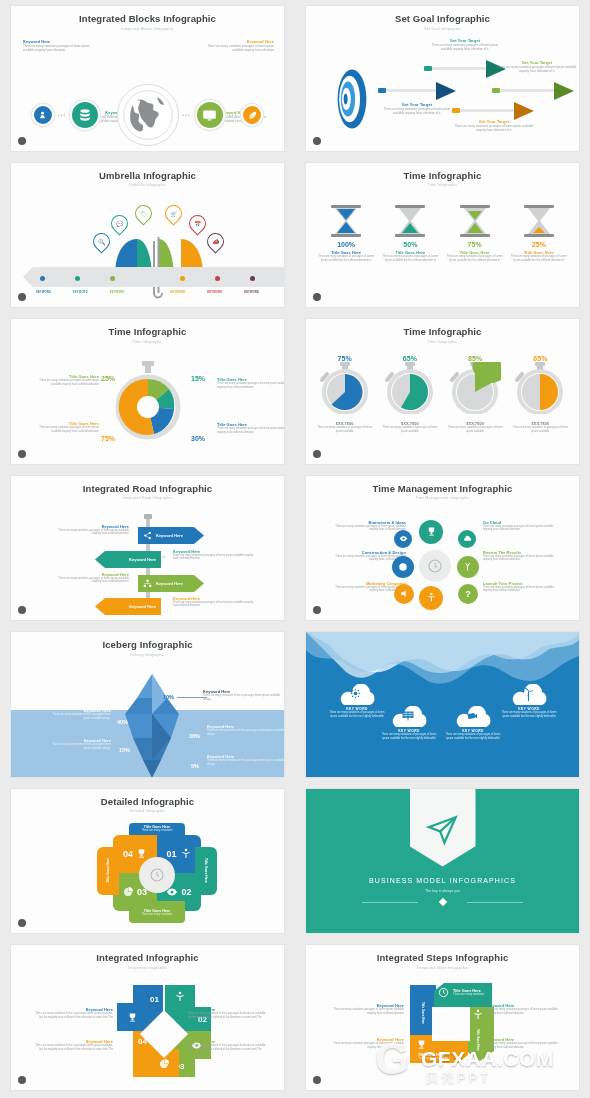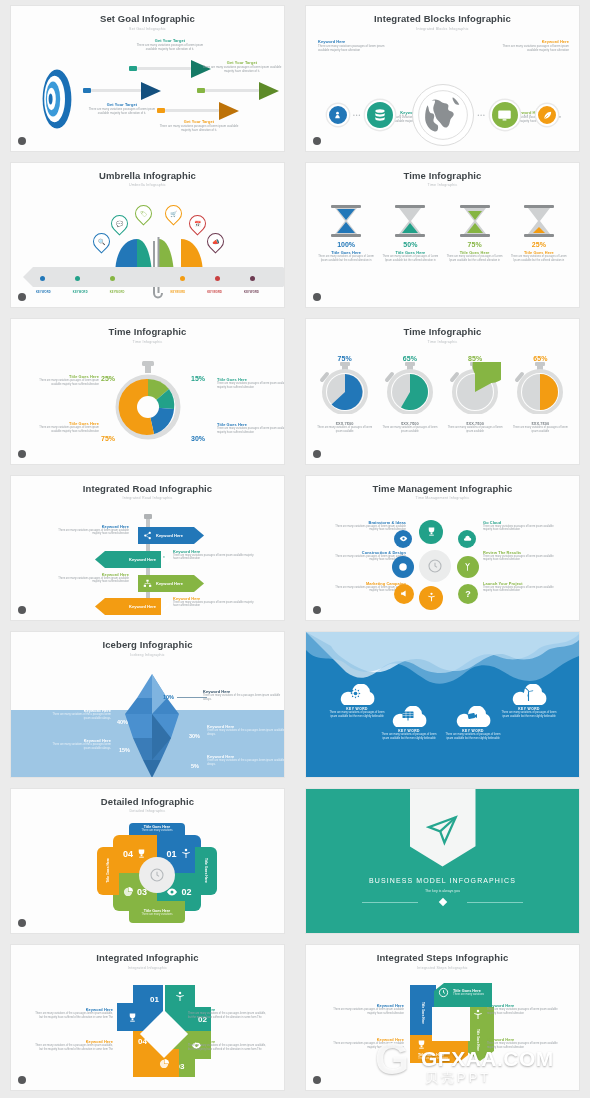--- a/index.html
+++ b/index.html
@@ -94,20 +94,85 @@
   .wm-cn { position:absolute; left:50px; top:34px; font-size:13px; color:rgba(255,255,255,.9); letter-spacing:3px;
            text-shadow:0 1px 2px rgba(0,0,0,.25);}
 </style>
 </head>
 <body>
 
 <div class="grid">
 
   <div class="cell">
     <div class="slide">
+      <div class="title">Integrated Blocks Infographic</div>
+      <div class="subtitle">Integrated Blocks Infographic</div>
+
+      <div class="s1-cap" style="left:12px;top:33px;">
+        <div class="kw" style="color:#2277b8;">Keyword Here</div>
+        <div class="body-txt">There are many variations passages of lorem ipsum available  majority have alteration</div>
+      </div>
+      <div class="s1-cap" style="right:10px;top:33px;text-align:right;">
+        <div class="kw" style="color:#f39c12;">Keyword Here</div>
+        <div class="body-txt">There are many variations passages of lorem ipsum available  majority have alteration</div>
+      </div>
+      <div class="s1-cap" style="left:72px;top:104px;text-align:center;">
+        <div class="kw" style="color:#22a189;">Keyword Here</div>
+        <div class="body-txt">There are many variations passages of lorem ipsum available  majority have alteration</div>
+      </div>
+      <div class="s1-cap" style="left:186px;top:104px;text-align:center;">
+        <div class="kw" style="color:#86b543;">Keyword Here</div>
+        <div class="body-txt">There are many variations passages of lorem ipsum available  majority have alteration</div>
+      </div>
+
+      <div class="s1-row">
+        <div class="circ ring" style="width:22px;height:22px;background:#2277b8;">
+          <svg width="11" height="11" viewBox="0 0 24 24" fill="#fff">
+              <circle cx="12" cy="7" r="3"></circle>
+              <path d="M12 11c-3 0-5 5-5 7h10c0-2-2-7-5-7z"></path>
+            </svg>
+        </div>
+        <span class="dots">•••</span>
+        <div class="circ ring" style="width:30px;height:30px;background:#22a189;">
+          <svg width="14" height="14" viewBox="0 0 24 24" fill="#fff">
+              <ellipse cx="12" cy="5" rx="8" ry="3"></ellipse>
+              <path d="M4 8c0 1.7 3.6 3 8 3s8-1.3 8-3v4c0 1.7-3.6 3-8 3s-8-1.3-8-3z"></path>
+              <path d="M4 15c0 1.7 3.6 3 8 3s8-1.3 8-3v4c0 1.7-3.6 3-8 3s-8-1.3-8-3z"></path>
+            </svg>
+        </div>
+        <span class="dots">•••</span>
+        <div class="globe">
+          <svg width="52" height="52" viewBox="0 0 64 64">
+            <circle cx="32" cy="32" r="30" fill="none" stroke="#d8d8d8" stroke-width="1"></circle>
+            <path d="M18 14c4-2 9-1 12 2 2 2 6 1 8 3s-1 5 1 7 5 1 6 4-3 5-4 8-1 7-4 9-6-2-8-5-5-4-6-8-3-6-3-10 3-8 2-10z" fill="#8b8f92"></path>
+            <path d="M13 20c2 3 1 7 3 9s4 0 5 3-2 6 0 9 5 2 5 6-2 6-5 5c-6-2-11-9-11-17 0-6 1-11 3-15z" fill="#8b8f92"></path>
+            <path d="M44 10c3 2 6 5 8 9-2 1-5 0-6-2s-3-5-2-7z" fill="#8b8f92"></path>
+          </svg>
+        </div>
+        <span class="dots">•••</span>
+        <div class="circ ring" style="width:30px;height:30px;background:#86b543;">
+          <svg width="15" height="15" viewBox="0 0 24 24" fill="#fff">
+              <rect x="2" y="4" width="20" height="13" rx="1.5"></rect>
+              <rect x="9" y="18" width="6" height="2"></rect>
+            </svg>
+        </div>
+        <span class="dots">•••</span>
+        <div class="circ ring" style="width:22px;height:22px;background:#f39c12;">
+          <svg width="11" height="11" viewBox="0 0 24 24" fill="#fff">
+              <path d="M5 19C5 10 12 4 20 4c0 9-6 15-15 15z"></path>
+              <path d="M5 19L13 11" stroke="#f39c12" stroke-width="1.4"></path>
+            </svg>
+        </div>
+      </div>
+      <div class="badge"></div>
+    </div>
+  </div>
+
+  <div class="cell">
+    <div class="slide">
       <div class="title">Set Goal Infographic</div>
       <div class="subtitle">Set Goal Infographic</div>
 
       <svg class="target" viewBox="0 0 40 76">
         <ellipse cx="20" cy="38" rx="18" ry="37" fill="#1a6fb5"></ellipse>
         <ellipse cx="17" cy="38" rx="13" ry="29" fill="#fff"></ellipse>
         <ellipse cx="15" cy="38" rx="9" ry="22" fill="#3b9ad9"></ellipse>
         <ellipse cx="13" cy="38" rx="5.5" ry="14" fill="#fff"></ellipse>
         <ellipse cx="12" cy="38" rx="2.5" ry="7" fill="#1a6fb5"></ellipse>
       </svg>
@@ -143,85 +208,20 @@
       </div>
 
       <div class="arrow" style="left:146px;top:100px;width:82px;">
         <div class="nock" style="background:#f39c12;"></div>
           <div class="shaft"></div>
         <div class="fletch" style="border-left:20px solid #bd7208;"></div>
       </div>
       <div style="position:absolute;left:146px;top:113px;width:84px;text-align:center;">
         <div class="kw" style="color:#f39c12;">Get Your Target</div>
         <div class="body-txt">There are many variations passages of lorem ipsum available  majority have alteration of it.</div>
-      </div>
-      <div class="badge"></div>
-    </div>
-  </div>
-
-  <div class="cell">
-    <div class="slide">
-      <div class="title">Integrated Blocks Infographic</div>
-      <div class="subtitle">Integrated Blocks Infographic</div>
-
-      <div class="s1-cap" style="left:12px;top:33px;">
-        <div class="kw" style="color:#2277b8;">Keyword Here</div>
-        <div class="body-txt">There are many variations passages of lorem ipsum available  majority have alteration</div>
-      </div>
-      <div class="s1-cap" style="right:10px;top:33px;text-align:right;">
-        <div class="kw" style="color:#f39c12;">Keyword Here</div>
-        <div class="body-txt">There are many variations passages of lorem ipsum available  majority have alteration</div>
-      </div>
-      <div class="s1-cap" style="left:72px;top:104px;text-align:center;">
-        <div class="kw" style="color:#22a189;">Keyword Here</div>
-        <div class="body-txt">There are many variations passages of lorem ipsum available  majority have alteration</div>
-      </div>
-      <div class="s1-cap" style="left:186px;top:104px;text-align:center;">
-        <div class="kw" style="color:#86b543;">Keyword Here</div>
-        <div class="body-txt">There are many variations passages of lorem ipsum available  majority have alteration</div>
-      </div>
-
-      <div class="s1-row">
-        <div class="circ ring" style="width:22px;height:22px;background:#2277b8;">
-          <svg width="11" height="11" viewBox="0 0 24 24" fill="#fff">
-              <circle cx="12" cy="7" r="3"></circle>
-              <path d="M12 11c-3 0-5 5-5 7h10c0-2-2-7-5-7z"></path>
-            </svg>
-        </div>
-        <span class="dots">•••</span>
-        <div class="circ ring" style="width:30px;height:30px;background:#22a189;">
-          <svg width="14" height="14" viewBox="0 0 24 24" fill="#fff">
-              <ellipse cx="12" cy="5" rx="8" ry="3"></ellipse>
-              <path d="M4 8c0 1.7 3.6 3 8 3s8-1.3 8-3v4c0 1.7-3.6 3-8 3s-8-1.3-8-3z"></path>
-              <path d="M4 15c0 1.7 3.6 3 8 3s8-1.3 8-3v4c0 1.7-3.6 3-8 3s-8-1.3-8-3z"></path>
-            </svg>
-        </div>
-        <span class="dots">•••</span>
-        <div class="globe">
-          <svg width="52" height="52" viewBox="0 0 64 64">
-            <circle cx="32" cy="32" r="30" fill="none" stroke="#d8d8d8" stroke-width="1"></circle>
-            <path d="M18 14c4-2 9-1 12 2 2 2 6 1 8 3s-1 5 1 7 5 1 6 4-3 5-4 8-1 7-4 9-6-2-8-5-5-4-6-8-3-6-3-10 3-8 2-10z" fill="#8b8f92"></path>
-            <path d="M13 20c2 3 1 7 3 9s4 0 5 3-2 6 0 9 5 2 5 6-2 6-5 5c-6-2-11-9-11-17 0-6 1-11 3-15z" fill="#8b8f92"></path>
-            <path d="M44 10c3 2 6 5 8 9-2 1-5 0-6-2s-3-5-2-7z" fill="#8b8f92"></path>
-          </svg>
-        </div>
-        <span class="dots">•••</span>
-        <div class="circ ring" style="width:30px;height:30px;background:#86b543;">
-          <svg width="15" height="15" viewBox="0 0 24 24" fill="#fff">
-              <rect x="2" y="4" width="20" height="13" rx="1.5"></rect>
-              <rect x="9" y="18" width="6" height="2"></rect>
-            </svg>
-        </div>
-        <span class="dots">•••</span>
-        <div class="circ ring" style="width:22px;height:22px;background:#f39c12;">
-          <svg width="11" height="11" viewBox="0 0 24 24" fill="#fff">
-              <path d="M5 19C5 10 12 4 20 4c0 9-6 15-15 15z"></path>
-              <path d="M5 19L13 11" stroke="#f39c12" stroke-width="1.4"></path>
-            </svg>
-        </div>
       </div>
       <div class="badge"></div>
     </div>
   </div>
 
   <div class="cell">
     <div class="slide">
       <div class="title">Umbrella Infographic</div>
       <div class="subtitle">Umbrella Infographic</div>
 

